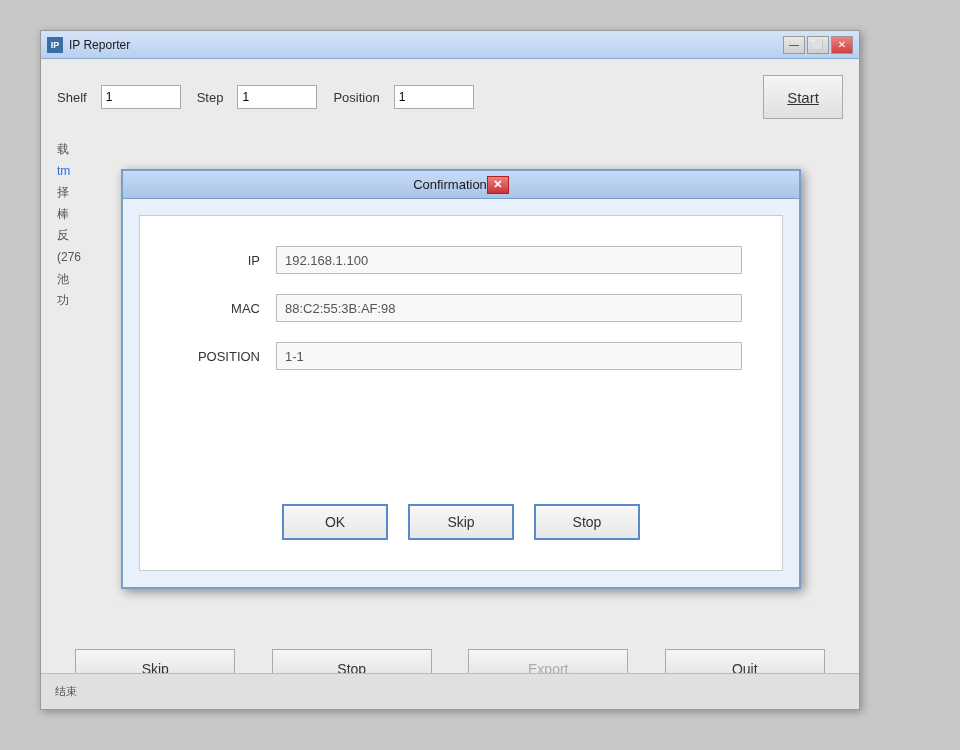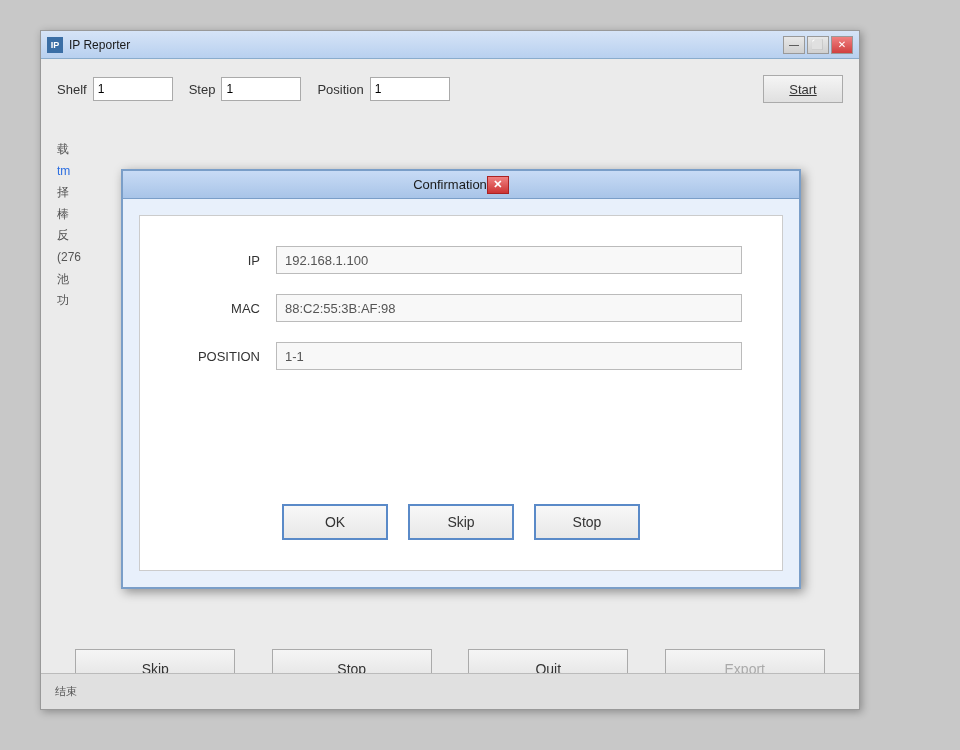--- a/index.html
+++ b/index.html
@@ -99,45 +99,45 @@
     .toolbar {
       display: flex;
       align-items: center;
       gap: 16px;
       margin-bottom: 16px;
     }
 
     .field-group {
       display: flex;
       align-items: center;
-      gap: 6px;
+      gap: 14px;
     }
 
     .field-label {
       font-size: 13px;
       color: #333;
     }
 
     .field-input {
       width: 80px;
       height: 24px;
       border: 1px solid #aaa;
       background: white;
       padding: 2px 4px;
       font-size: 12px;
     }
 
     .start-btn {
       margin-left: auto;
       width: 80px;
-      height: 28px;
+      height: 44px;
       background: linear-gradient(to bottom, #f5f5f5, #e0e0e0);
       border: 1px solid #aaa;
       cursor: pointer;
-      font-size: 13px;
+      font-size: 15px;
       color: #333;
       text-decoration: underline;
     }
 
     
     .left-panel-text {
       position: absolute;
       left: 16px;
       top: 80px;
       width: 60px;
@@ -336,22 +336,22 @@
       <div>棒</div>
       <div>反</div>
       <div>(276</div>
       <div>池</div>
       <div>功</div>
     </div>
 
     <div class="bottom-buttons">
       <button class="bottom-btn">Skip</button>
       <button class="bottom-btn">Stop</button>
+      <button class="bottom-btn disabled">Export</button>
       <button class="bottom-btn">Quit</button>
-      <button class="bottom-btn disabled">Export</button>
     </div>
 
     <div class="status-bar">
       <span>结束</span>
     </div>
 
     <div class="confirmation-dialog">
 
       <div class="dialog-title-bar">
         <span class="dialog-title-text">Confirmation</span>

